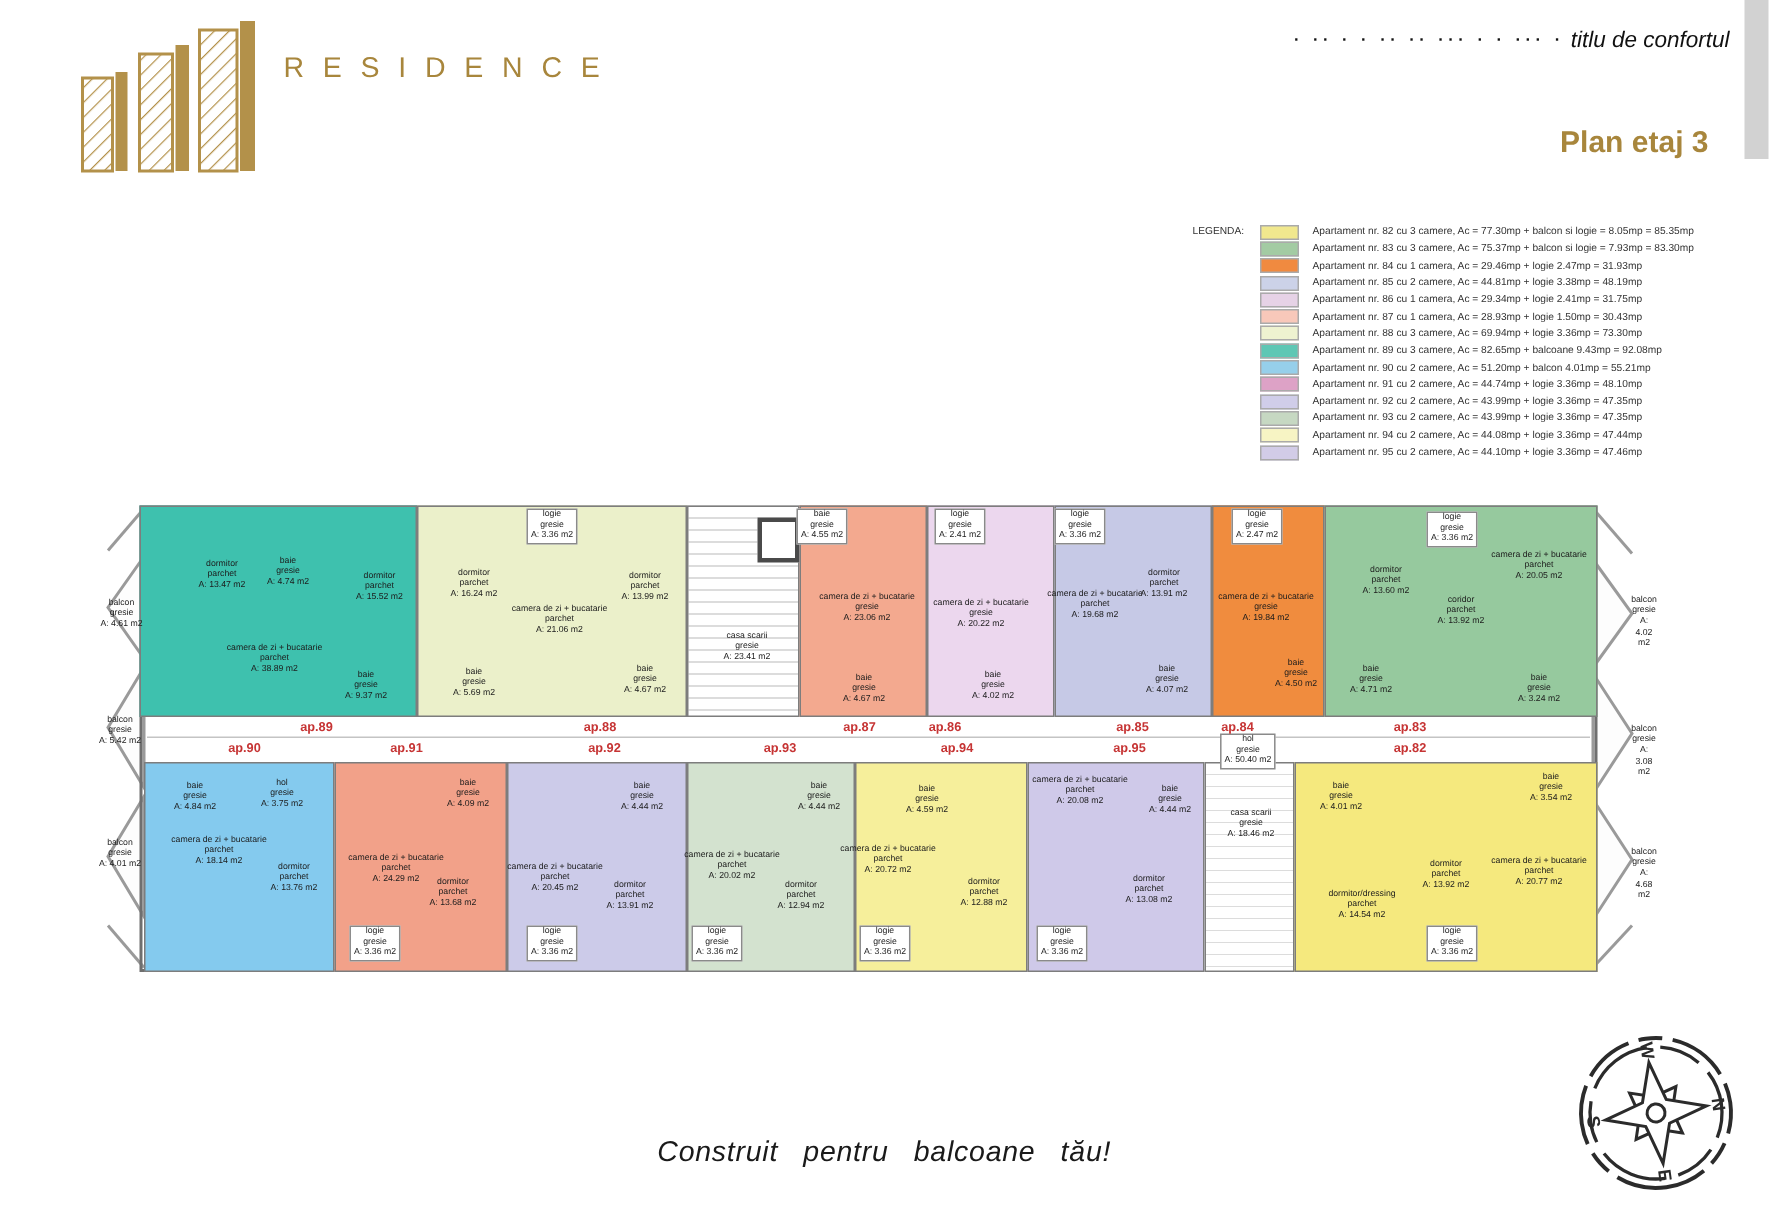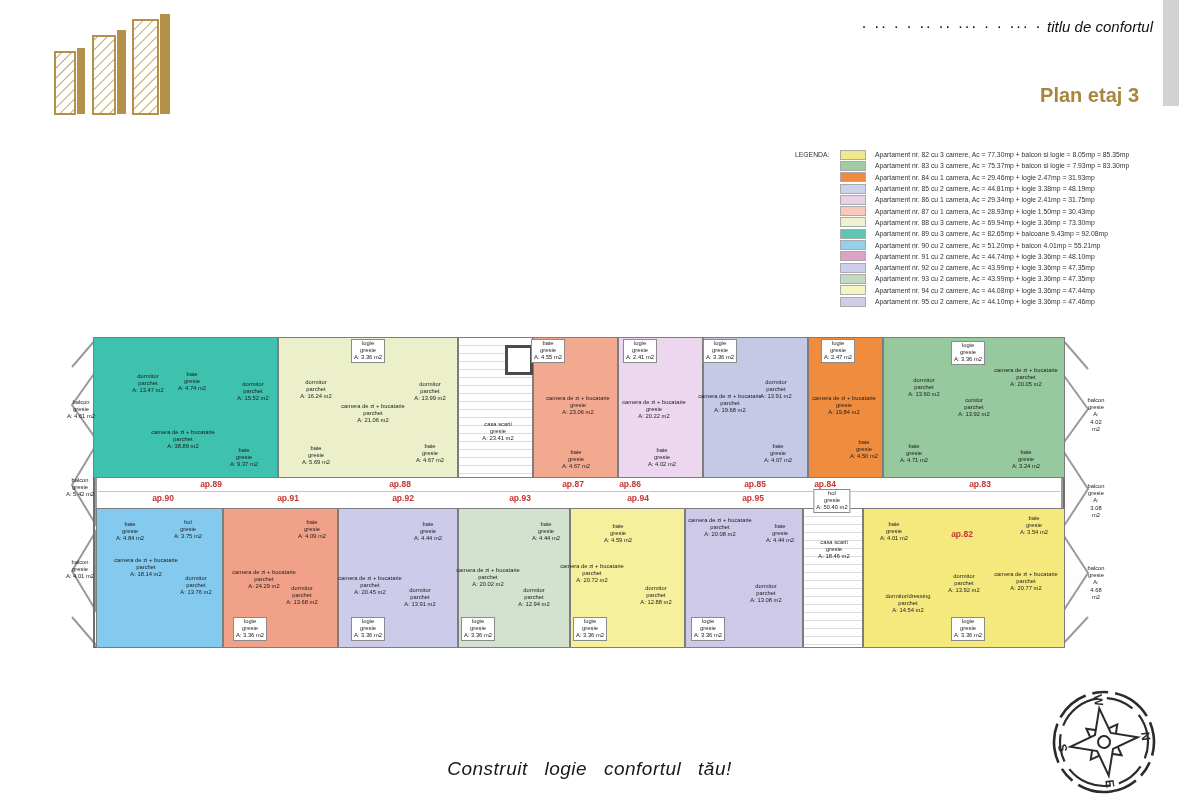--- a/index.html
+++ b/index.html
@@ -52,20 +52,21 @@
       </pattern>
     </defs>
     <rect x="3" y="40" width="20" height="62" fill="url(#hatch)" stroke="#b3914a" stroke-width="2"></rect>
     <rect x="25" y="36" width="8" height="66" fill="#b3914a"></rect>
     <rect x="41" y="24" width="22" height="78" fill="url(#hatch)" stroke="#b3914a" stroke-width="2"></rect>
     <rect x="65" y="18" width="9" height="84" fill="#b3914a"></rect>
     <rect x="81" y="8" width="25" height="94" fill="url(#hatch)" stroke="#b3914a" stroke-width="2"></rect>
     <rect x="108" y="2" width="10" height="100" fill="#b3914a"></rect>
   </svg>
   <div class="brand-text">
+    <div class="brand-line2">RESIDENCE</div>
   </div>
 </div>
 
 <div class="edge-strip"></div>
 
 <div class="ph">
   <span class="ph-dashes">· ·· · · ·· ·· ··· · · ··· ·</span>
   <span class="ph-title">titlu de confortul</span>
 </div>
 
@@ -373,31 +374,31 @@
 A: 20.77 m2</div>
     <div class="room-label boxed" style="left: 900px; top: 280px;">logie
 gresie
 A: 3.36 m2</div>
     <div class="red-label" style="left: 143px; top: 142px;">ap.89</div>
     <div class="red-label" style="left: 332px; top: 142px;">ap.88</div>
     <div class="red-label" style="left: 505px; top: 142px;">ap.87</div>
     <div class="red-label" style="left: 562px; top: 142px;">ap.86</div>
     <div class="red-label" style="left: 687px; top: 142px;">ap.85</div>
     <div class="red-label" style="left: 757px; top: 142px;">ap.84</div>
-    <div class="red-label" style="left: 912px; top: 142px;">ap.83</div>
+    <div class="red-label" style="left: 872px; top: 142px;">ap.83</div>
     <div class="red-label" style="left: 95px; top: 156px;">ap.90</div>
-    <div class="red-label" style="left: 220px; top: 156px;">ap.91</div>
+    <div class="red-label" style="left: 203px; top: 156px;">ap.91</div>
     <div class="red-label" style="left: 335px; top: 156px;">ap.92</div>
     <div class="red-label" style="left: 452px; top: 156px;">ap.93</div>
     <div class="red-label" style="left: 570px; top: 156px;">ap.94</div>
     <div class="red-label" style="left: 685px; top: 156px;">ap.95</div>
-    <div class="red-label" style="left: 894px; top: 156px; margin-top: 36px;">ap.82</div>
+    <div class="red-label" style="left: 872px; top: 156px;">ap.82</div>
   </div>
 
-<div class="tagline">Construit logie confortul tău!</div>
+<div class="tagline">Construit pentru balcoane tău!</div>
 
 <div class="compass">
   <svg width="112" height="112" viewBox="-56 -56 112 112">
     <g transform="rotate(82)" stroke="#2b2b2b" fill="none">
       <circle r="50" stroke-width="2.6" stroke-dasharray="34 7 16 7 40 7"></circle>
       <circle r="44" stroke-width="2.2" stroke-dasharray="46 9 28 9"></circle>
       <g stroke-width="2" fill="#fff">
         <polygon points="15.6,-15.6 11,0 15.6,15.6 0,11 -15.6,15.6 -11,0 -15.6,-15.6 0,-11"></polygon>
         <polygon points="0,-34 8,-8 34,0 8,8 0,34 -8,8 -34,0 -8,-8"></polygon>
         <circle r="6"></circle>

